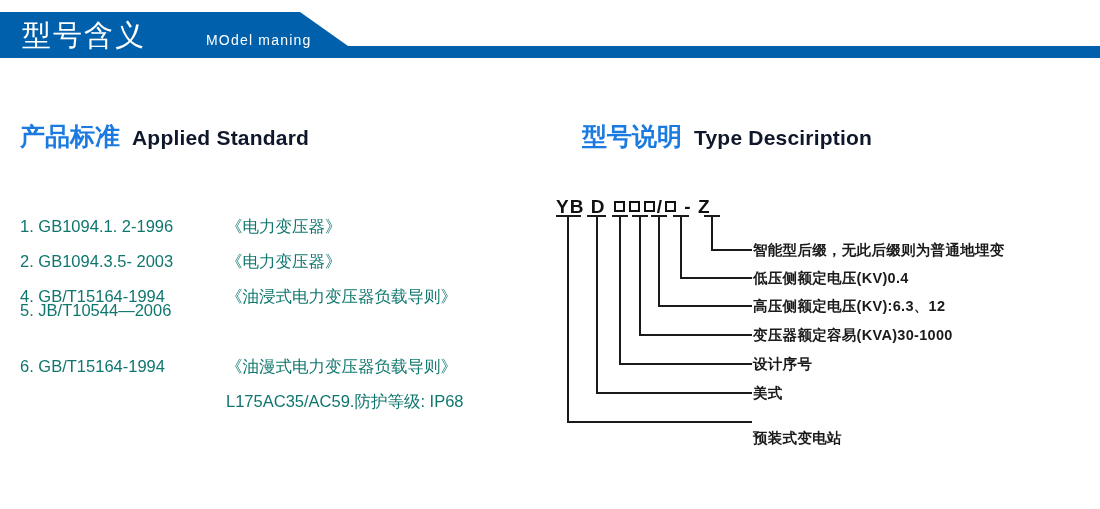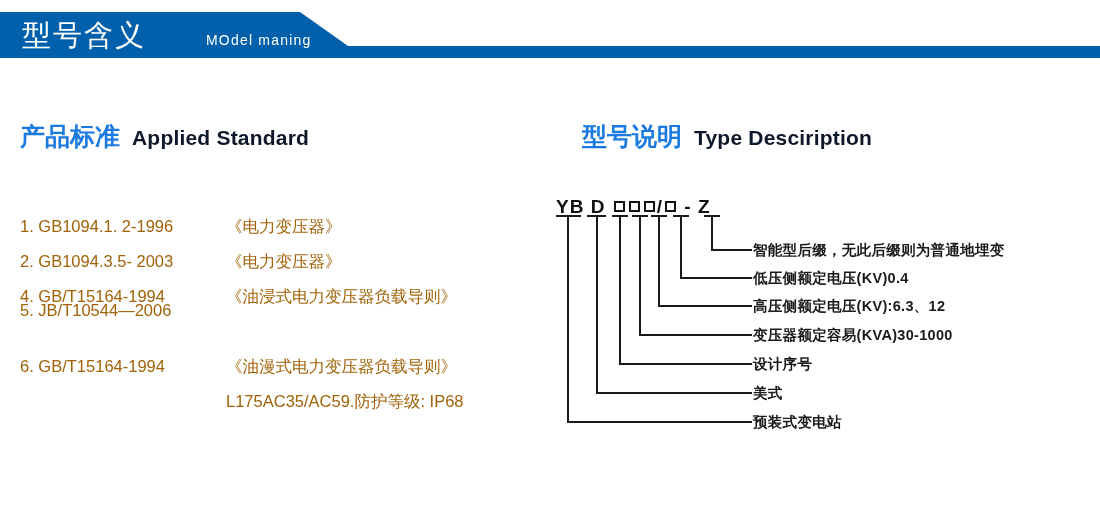--- a/index.html
+++ b/index.html
@@ -94,21 +94,21 @@
     position: absolute;
     left: 20px;
     top: 196px;
     width: 520px;
   }
   .std-row {
     display: flex;
     align-items: baseline;
     height: 35px;
     font-size: 16.5px;
-    color: #a16207;
+    color: #0f766e;
     white-space: nowrap;
   }
   .std-code {
     display: inline-block;
     width: 206px;
     flex: 0 0 206px;
   }
   .std-name { flex: 0 0 auto; margin-top: 20px; }
   .std-row.continued { padding-left: 206px; }
   #code-line {
@@ -221,13 +221,13 @@
     <path d="M 568 216 L 568 422 L 752 422"></path>
   </g>
 </svg>
 
 <div class="callout-label" id="callout-0" style="top:241px;">智能型后缀，无此后缀则为普通地埋变</div>
 <div class="callout-label" id="callout-1" style="top:269px;">低压侧额定电压(KV)0.4</div>
 <div class="callout-label" id="callout-2" style="top:297px;">高压侧额定电压(KV):6.3、12</div>
 <div class="callout-label" id="callout-3" style="top:326px;">变压器额定容易(KVA)30-1000</div>
 <div class="callout-label" id="callout-4" style="top:355px;">设计序号</div>
 <div class="callout-label" id="callout-5" style="top:384px;">美式</div>
-<div class="callout-label" id="callout-6" style="top:413px;">预装式变电站</div>
+<div class="callout-label" id="callout-6" style="top:429px;">预装式变电站</div>
 
 </body></html>

